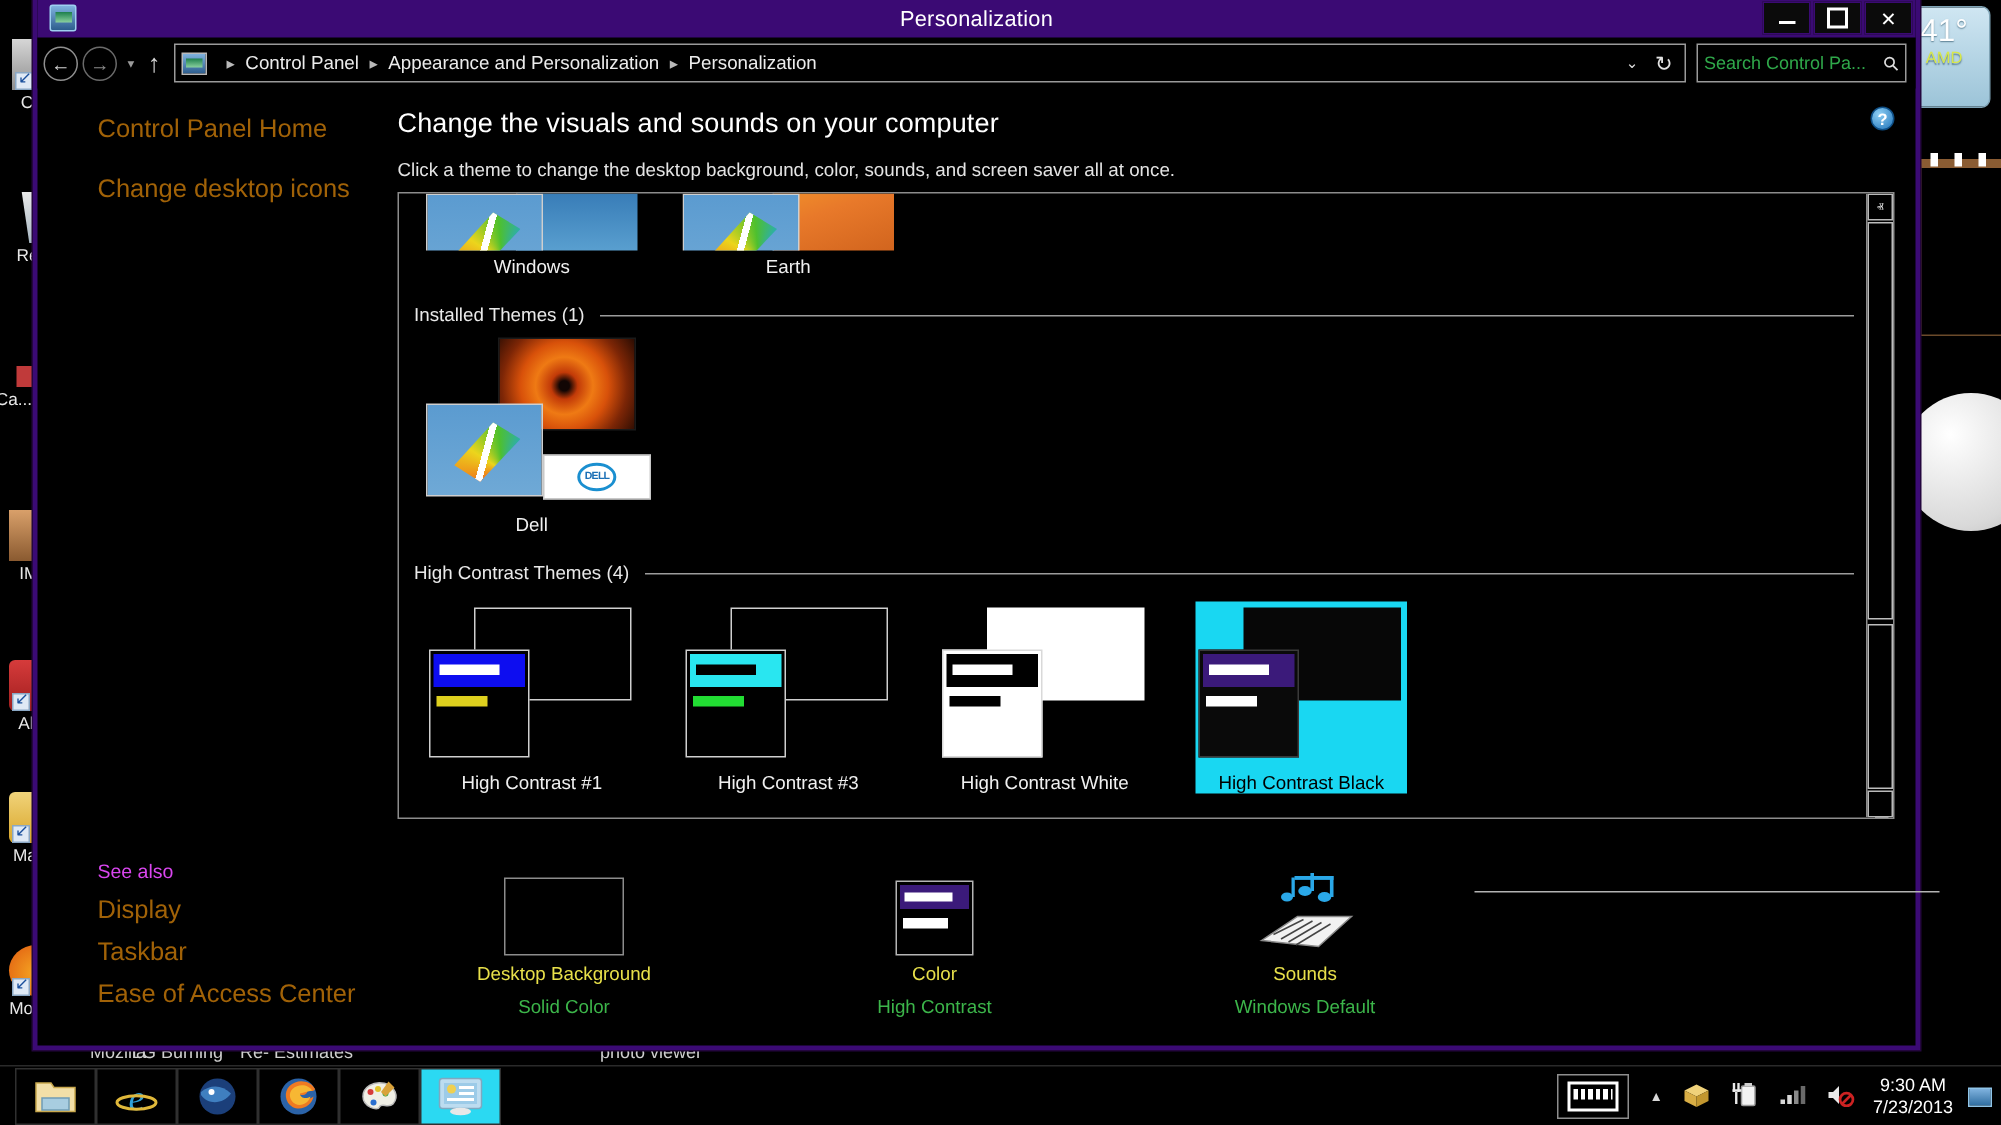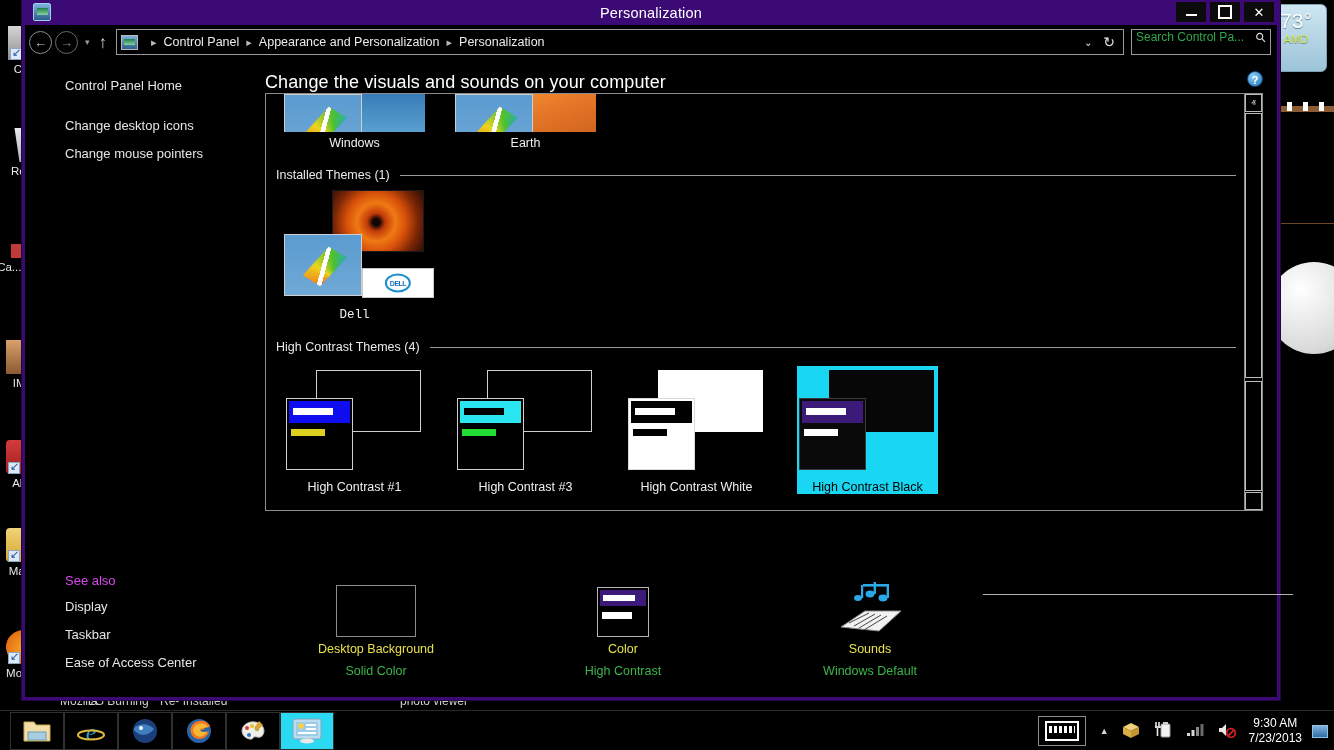--- a/index.html
+++ b/index.html
@@ -72,29 +72,29 @@
       border:1px solid #b9b9b9;position:relative;margin-right:6px;flex:0 0 auto;}
   #addrbar .cpicon:after{content:"";position:absolute;left:2px;top:3px;width:11px;height:6px;
       background:linear-gradient(#1d7f4c,#8ad19f);}
   .crumb { color:#ececec; font-size:12.5px; white-space:nowrap; cursor:pointer; }
   .sep { color:#b9b9b9; font-size:11px; padding:0 7px; }
   #addrbar .spacer{flex:1;}
   #addrchev{color:#e2e2e2;font-size:10px;padding:0 7px;cursor:pointer;}
   #refresh{color:#e2e2e2;font-size:14px;padding:0 4px;cursor:pointer;}
   #searchbox {
     width:140px; height:26px; margin-left:4px; background:#000; border:1px solid #9a9a9a;
-    display:flex; align-items:flex-start; padding:0 4px; flex:0 0 auto;
+    display:flex; align-items:center; padding:0 4px; flex:0 0 auto;
   }
   #searchbox .ph { flex:1; color:#2fa84a; font-size:12px; white-space:nowrap; overflow:hidden; }
   #searchbox .mag { color:#dcdcdc; font-size:13px; transform:rotate(-45deg); }
 
   
   #wbody { display:flex; height:calc(700px - 25px - 34px - 6px); position:relative; }
   #leftpane { width:236px; flex:0 0 auto; padding:14px 0 0 40px; position:relative; }
-  .leftlink { color:#e5e5e5; font-size:13px; margin-bottom:2px; cursor:pointer; line-height:26px; white-space:nowrap;}
+  .leftlink { color:#a16207; font-size:17px; margin-bottom:2px; cursor:pointer; line-height:26px; white-space:nowrap;}
   #leftpane .gap { height:12px; }
   #seealso { position:absolute; bottom:16px; left:40px; }
   #seealso .hdr { color:#d946ef; font-size:13px; line-height:26px; }
 
   #rightpane { flex:1; position:relative; padding:0 14px 0 0; min-width:0; }
   #h1 { font-size:18px; color:#fff; font-weight:normal; margin:13px 0 0 4px; letter-spacing:.1px;}
   #h2 { font-size:12.5px; color:#e4e4e4; margin:13px 0 8px 4px; }
   #helpbtn {
     position:absolute; right:14px; top:12px; width:16px; height:16px; border-radius:50%;
     background:radial-gradient(circle at 35% 30%,#8fd0f5,#1f72b8); color:#fff;
@@ -237,25 +237,25 @@
 
   <div class="dicon" style="left:-8px;top:630px;">
     <span class="glyph" style="background:radial-gradient(circle at 50% 55%,#f5a623,#e05a10);border-radius:50%;">
       <span class="shortcut"></span>
     </span>
     <span>Mozilla</span>
   </div>
 
   <div style="position:absolute;left:60px;bottom:42px;font-size:12px;color:#cfcfcf;">Mozilla</div>
   <div style="position:absolute;left:88px;bottom:42px;font-size:12px;color:#cfcfcf;">LG Burning</div>
-  <div style="position:absolute;left:160px;bottom:42px;font-size:12px;color:#cfcfcf;">Re- Installed</div>
+  <div style="position:absolute;left:160px;bottom:42px;font-size:12px;color:#cfcfcf;">Re- Estimates</div>
   <div style="position:absolute;left:400px;bottom:42px;font-size:12px;color:#cfcfcf;text-align:center;">photo viewer</div>
 
   <div id="gadget-weather">
-    <span>73°</span>
+    <span>41°</span>
     <div class="amd">AMD</div>
   </div>
 
   <div id="gadget-notes">
     <span class="ring" style="left:6px;"></span>
     <span class="ring" style="left:22px;"></span>
     <span class="ring" style="left:38px;"></span>
   </div>
 
   <div id="gadget-clock">
@@ -301,33 +301,33 @@
       <span class="mag">⚲</span>
     </div>
   </div>
 
   <div id="wbody">
 
     <div id="leftpane">
       <div class="leftlink">Control Panel Home</div>
       <div class="gap"></div>
       <div class="leftlink">Change desktop icons</div>
-      <div class="leftlink">Change mouse pointers</div>
 
       <div id="seealso">
         <div class="hdr">See also</div>
         <div class="leftlink">Display</div>
         <div class="leftlink">Taskbar</div>
         <div class="leftlink">Ease of Access Center</div>
       </div>
     </div>
 
     <div id="rightpane">
       <div id="helpbtn">?</div>
       <h1 id="h1">Change the visuals and sounds on your computer</h1>
+      <div id="h2">Click a theme to change the desktop background, color, sounds, and screen saver all at once.</div>
 
       <div id="listbox">
         <div id="listinner">
 
           <div id="toprow">
             <div class="theme">
               <div class="thumbwrap">
                 <span class="thumb-photo" style="background:linear-gradient(#2b6fae,#5aa0d0);"></span>
                 <span class="thumb-win"></span>
               </div>
@@ -346,21 +346,21 @@
             <span>Installed Themes (1)</span>
             <i></i>
           </div>
           <div class="themerow">
             <div class="theme">
               <div class="thumbwrap">
                 <span class="thumb-dell-flower"></span>
                 <span class="thumb-dell-logo"></span>
                 <span class="thumb-win" style="top:40px;"></span>
               </div>
-              <div class="cap" style="font-family:Liberation Mono, monospace;">Dell</div>
+              <div class="cap" style="">Dell</div>
             </div>
           </div>
 
           <div class="sectionhdr">
             <span>High Contrast Themes (4)</span>
             <i></i>
           </div>
 
           <div class="themerow">
 

